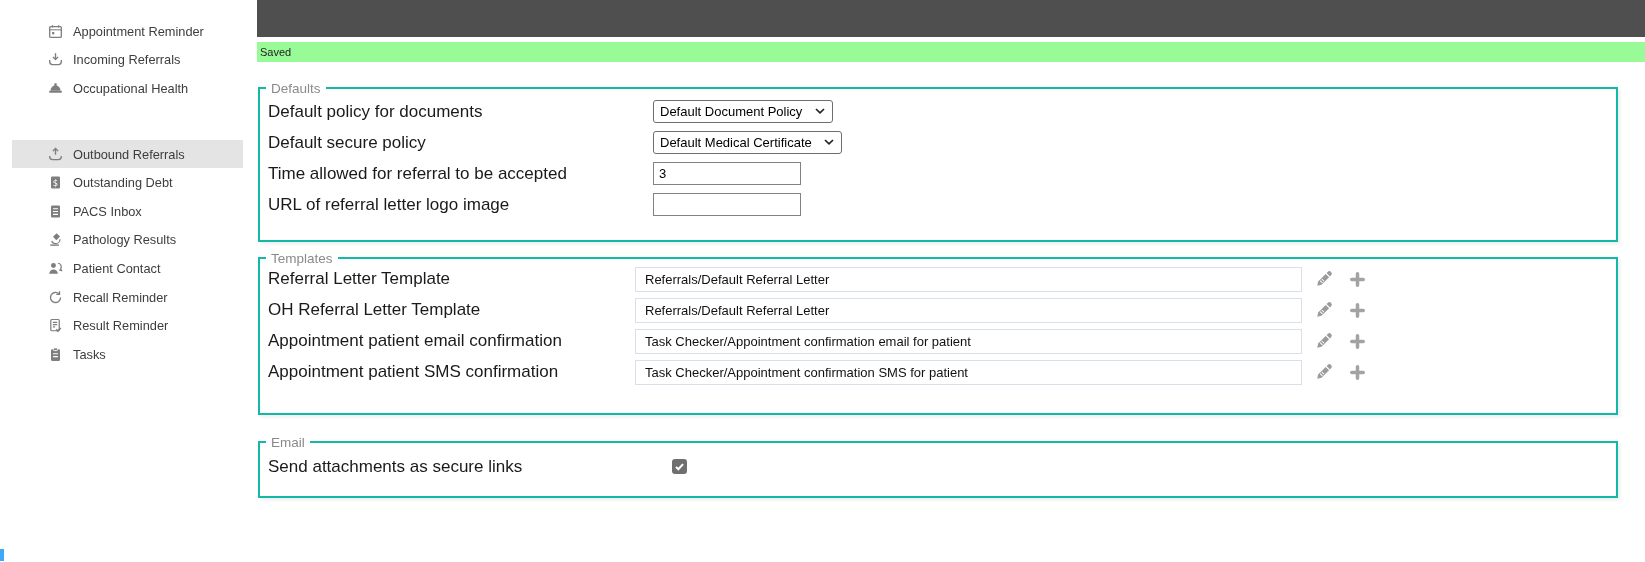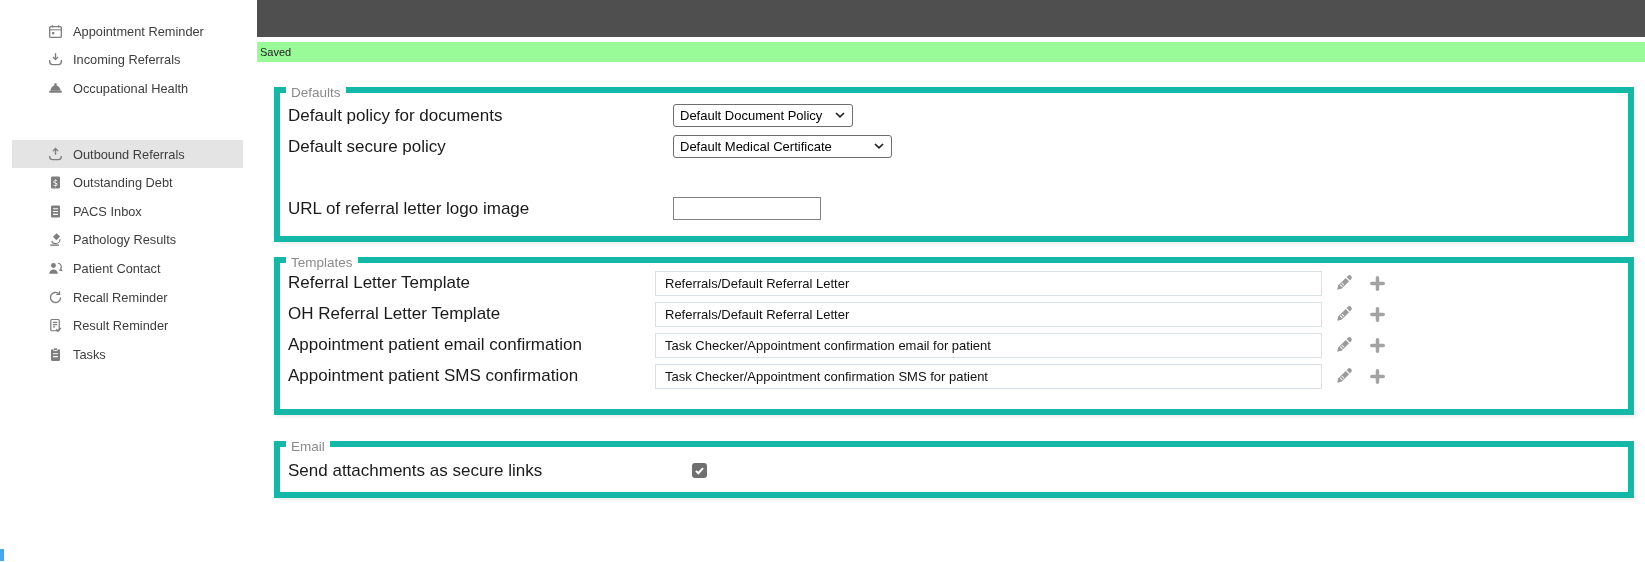--- a/index.html
+++ b/index.html
@@ -17,22 +17,22 @@
   .sidebar { position:absolute; left:0; top:0; width:257px; height:562px; background:#fff; }
   .side-list { position:absolute; top:17px; left:0; right:0; }
   .side-item { display:flex; align-items:center; height:28.6px; margin:0 14px 0 12px;
                padding-left:34px; gap:9px; cursor:default; }
   .side-item.header { padding-left:25px; }
   .side-item.selected { background:#e4e4e4;margin-top:37px; }
   .side-item .ic { width:18px; height:18px; display:flex; align-items:center; justify-content:center; flex:0 0 18px; }
   .side-item .lab { font-size:12.8px; color:#3d3d3d; white-space:nowrap; }
 
   
-  .panel { position:absolute; left:274px; width:1360px; background:#fff;
-           border:6px solid #14b8a6; box-shadow:2px 2px 3px rgba(0,0,0,0.08);padding-left:32px; }
+  .panel { position:absolute; left:258px; width:1360px; background:#fff;
+           border:2px solid #14b8a6; box-shadow:2px 2px 3px rgba(0,0,0,0.08);padding-left:32px; }
   .panel .legend { position:absolute; top:-9px; left:6px; background:#fff; padding:0 5px;
                    color:#8a8a8a; font-size:13.5px; line-height:17px; }
   .panel-defaults  { top:87px;  height:155px; }
   .panel-templates { top:257px; height:158px; }
   .panel-email     { top:441px; height:57px;  }
 
   .row { position:absolute; left:0; right:0; height:24px; }
   .row .lbl { position:absolute; left:8px; top:0; line-height:24px; font-size:17px; color:#1a1a1a; white-space:nowrap; }
 
   
@@ -194,28 +194,32 @@
       <div class="select-box" style="left:393px;width:180px">
         <span>Default Document Policy</span>
         <svg class="chev" width="10" height="7" viewBox="0 0 10 7">
             <path d="M1 1l4 3.8L9 1" stroke="#222" stroke-width="1.7" fill="none"></path>
           </svg>
       </div>
     </div>
 
     <div class="row" style="top:42px">
       <span class="lbl">Default secure policy</span>
-      <div class="select-box" style="left:393px;width:219px">
+      <div class="select-box" style="left:393px;width:189px">
         <span>Default Medical Certificate</span>
         <svg class="chev" width="10" height="7" viewBox="0 0 10 7">
             <path d="M1 1l4 3.8L9 1" stroke="#222" stroke-width="1.7" fill="none"></path>
           </svg>
       </div>
     </div>
 
+    <div class="row" style="top:73px">
+      <span class="lbl">Time allowed for referral to be accepted</span>
+      <input type="text" class="txt-input" style="left: 393px; width: 148px;" value="3">
+    </div>
 
     <div class="row" style="top:104px">
       <span class="lbl">URL of referral letter logo image</span>
       <input type="text" class="txt-input" style="left: 393px; width: 148px;" value="">
     </div>
   </div>
 
   <div class="panel panel-templates">
     <span class="legend">Templates</span>
 

